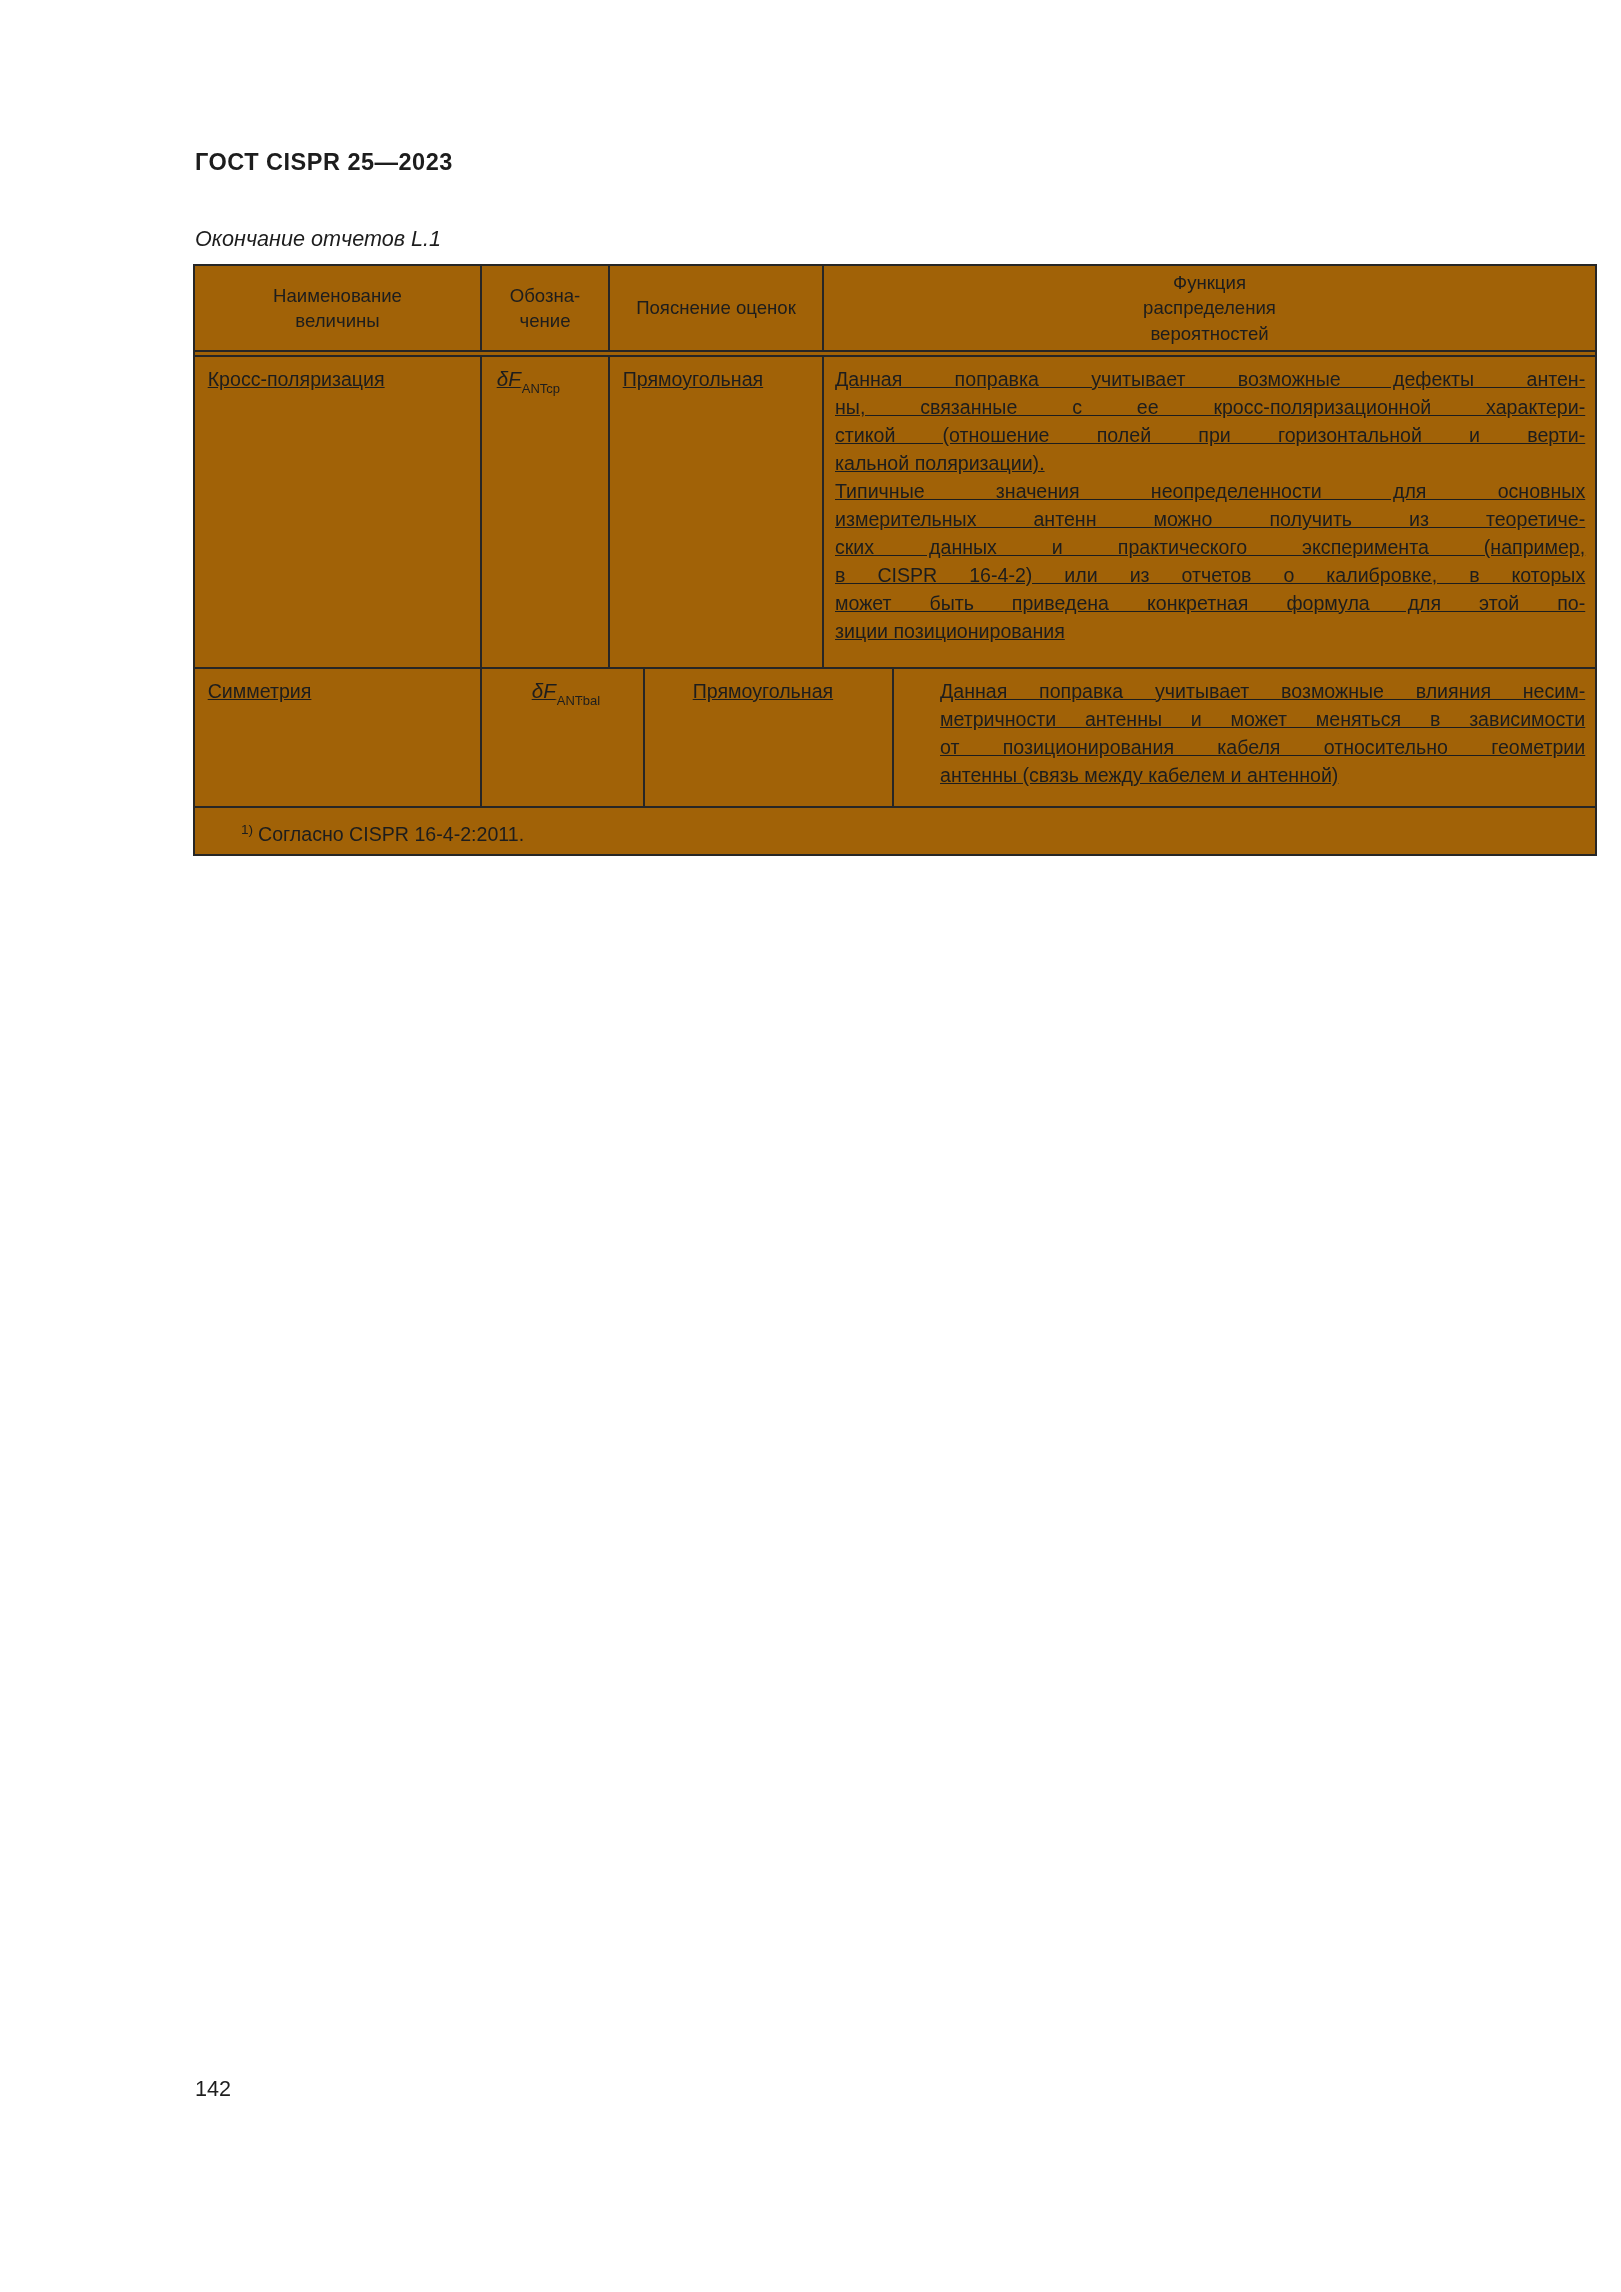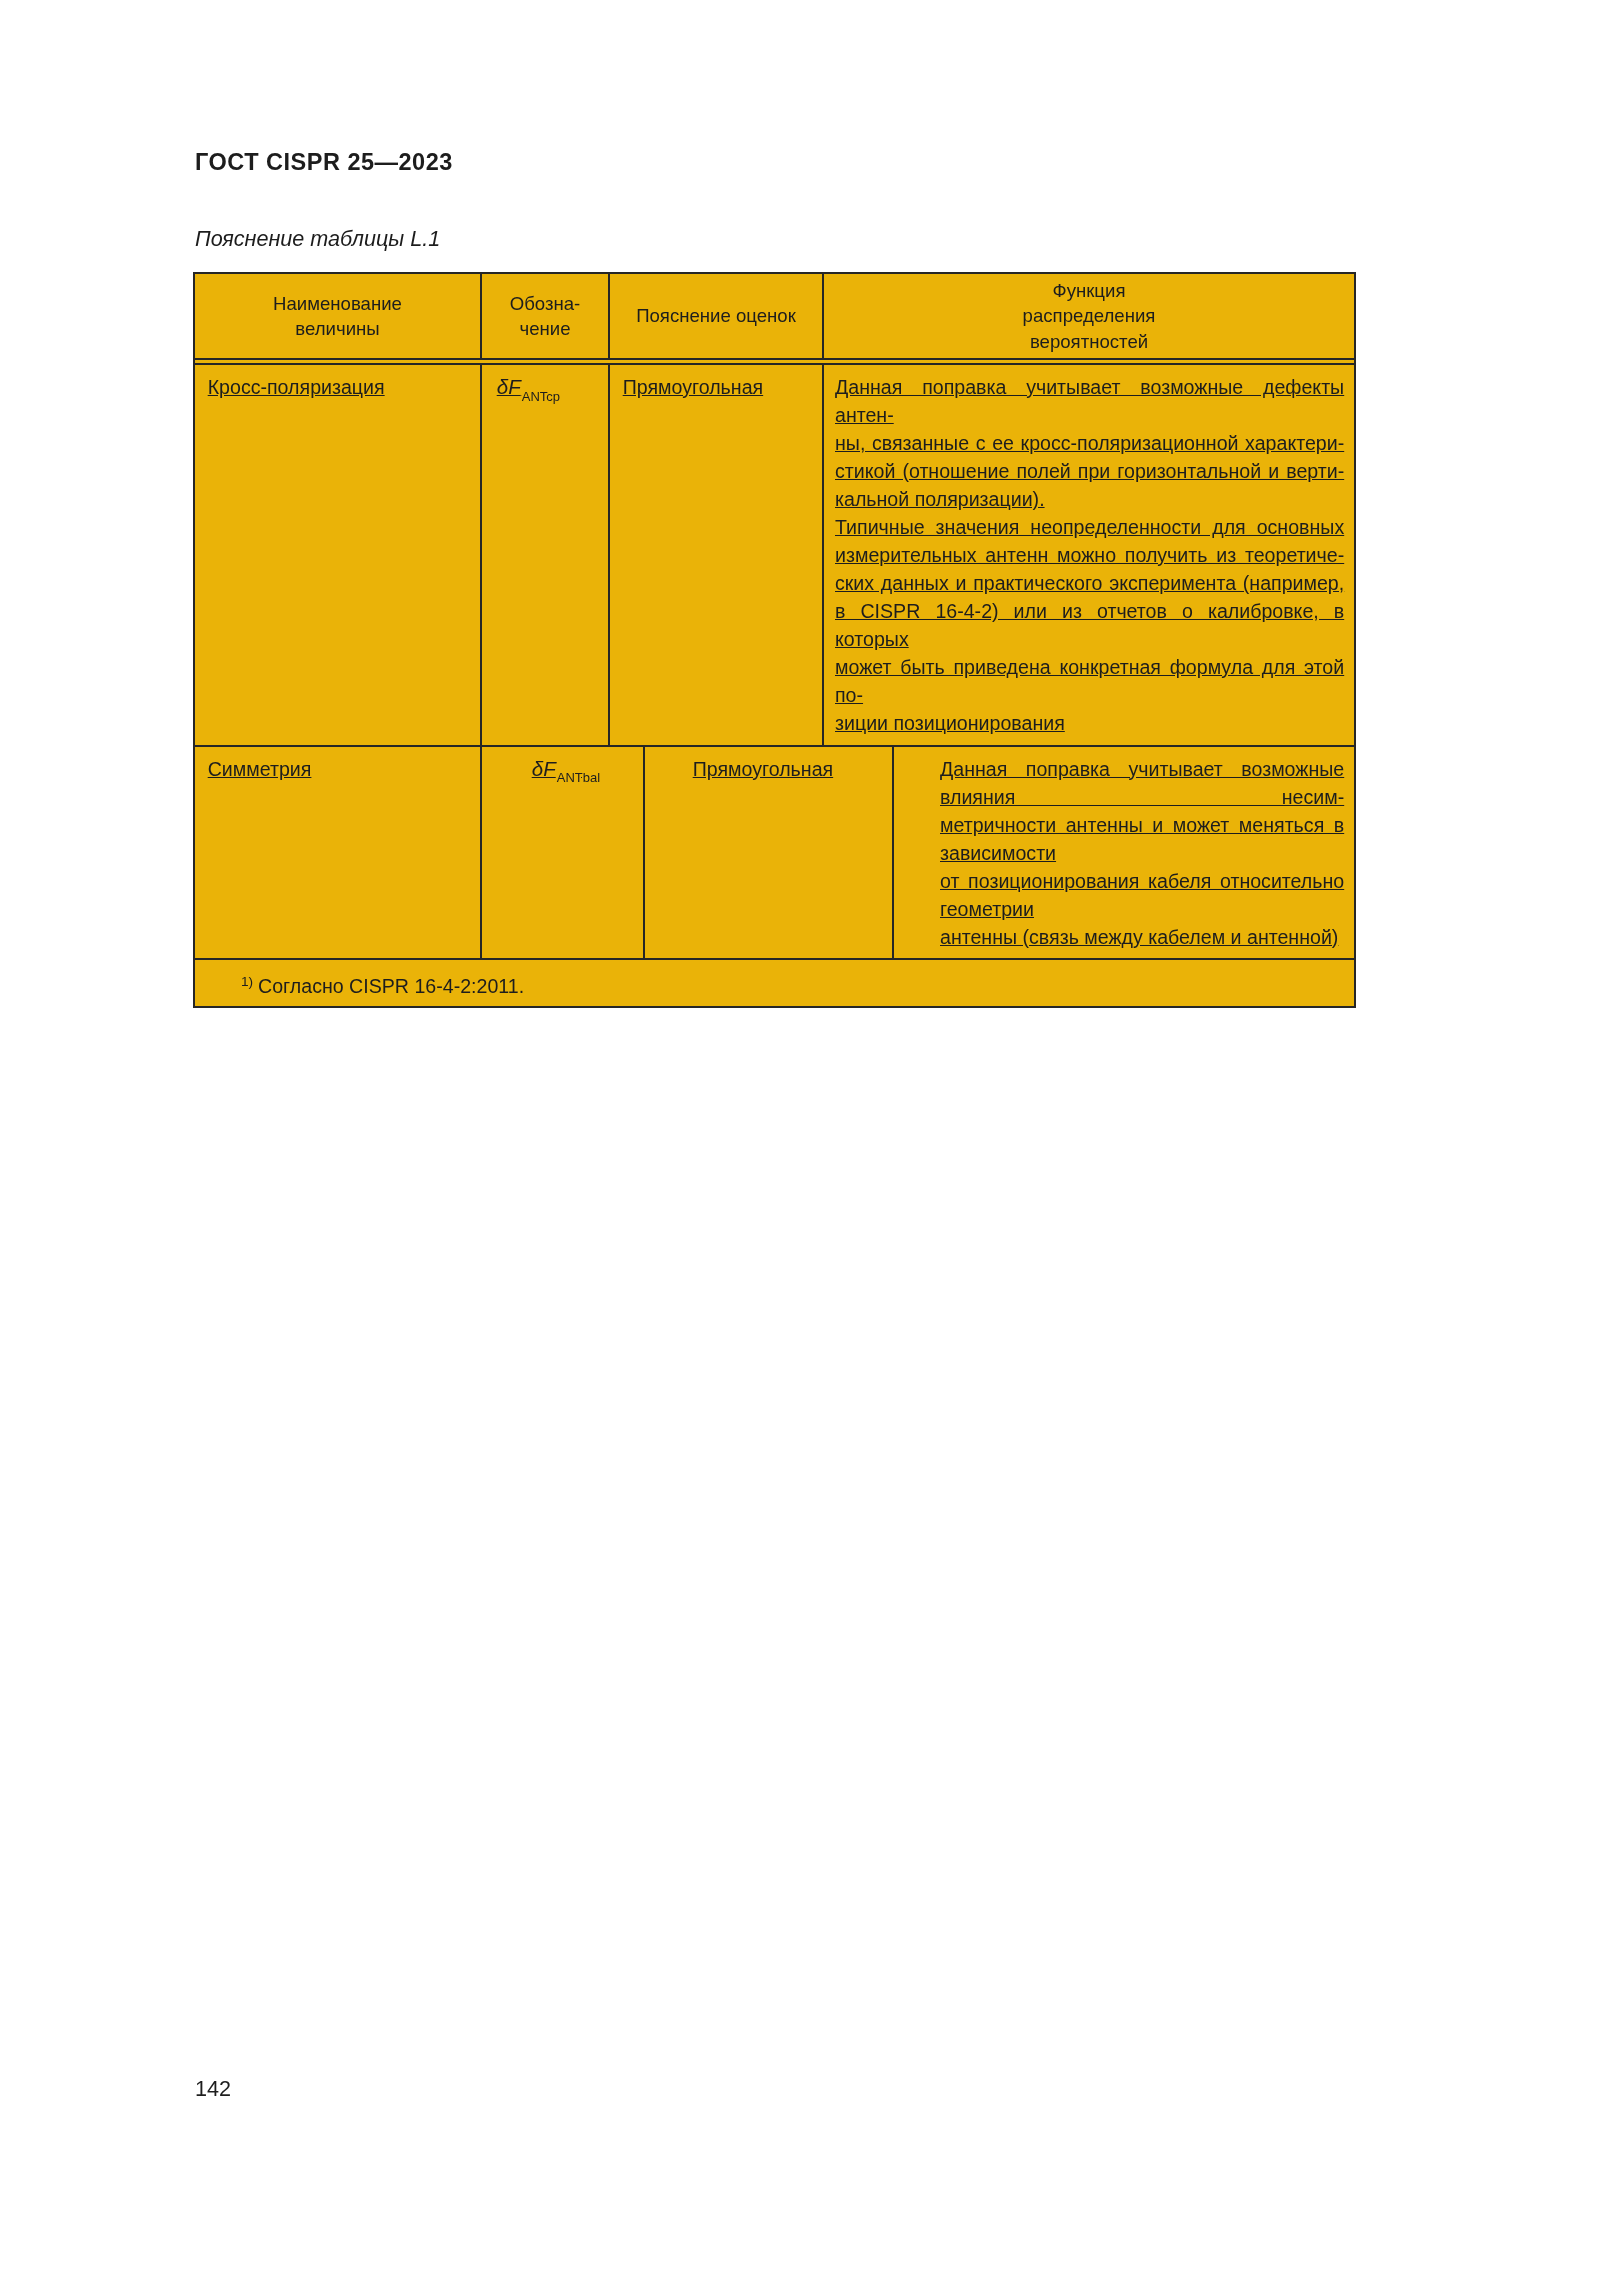--- a/index.html
+++ b/index.html
@@ -15,23 +15,23 @@
   }
   .doc-header {
     position:absolute; left:195px; top:149px;
     font-size:23.5px; font-weight:bold; letter-spacing:0.5px;text-align:center;
   }
   .table-caption {
     position:absolute; left:195px; top:226px;
     font-size:21.6px; font-style:italic;
   }
   .gtable {
-    position:absolute; left:193px; top:272px; width:1163px;
+    position:absolute; left:193px; top:264px; width:1404px;
     border:2px solid #262626; border-bottom-width:2.9px;
-    background:#eab308;
+    background:#a16207;
   }
   .grid { display:grid; grid-template-columns:287px 128px 214px 1fr; }
   .hrow { min-height:84px; }
   .hcell {
     border-right:2px solid #262626;
     display:flex; flex-direction:column; justify-content:center; align-items:center;
     text-align:center;
     font-size:18.6px; line-height:25.5px;
     padding:3.9px 5.9px;
   }
@@ -67,21 +67,21 @@
     font-size:21.6px;
   }
 </style>
 </head>
 <body>
 
 <div class="page">
 
   <div class="doc-header">ГОСТ CISPR 25—2023</div>
 
-  <div class="table-caption">Пояснение таблицы L.1</div>
+  <div class="table-caption">Окончание отчетов L.1</div>
 
   <div class="gtable">
 
     <div class="grid hrow">
       <div class="hcell">
         <div>Наименование</div>
         <div>величины</div>
       </div>
       <div class="hcell">
         <div>Обозна-</div>

